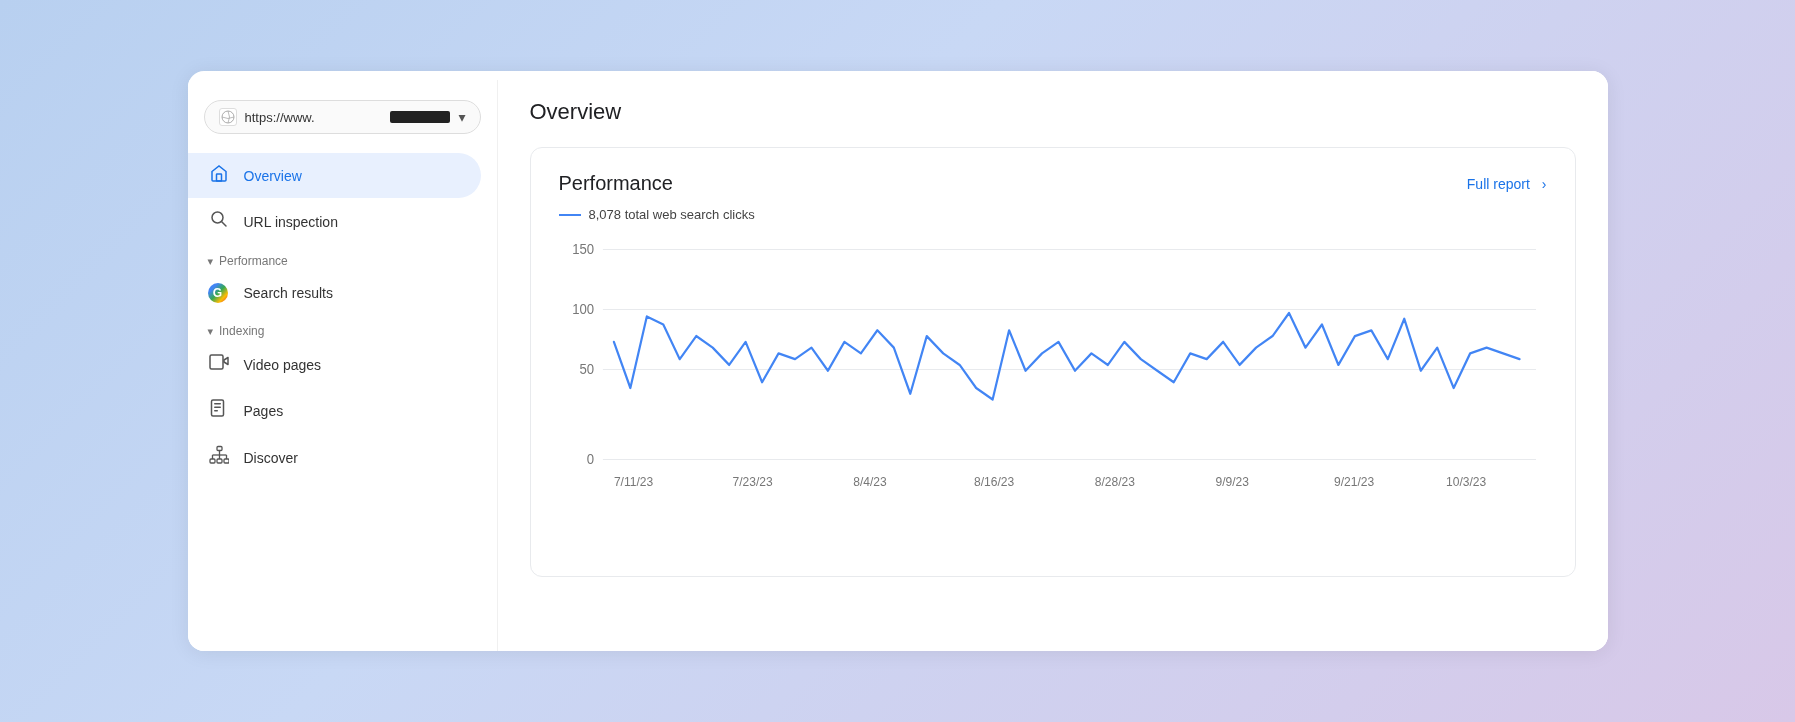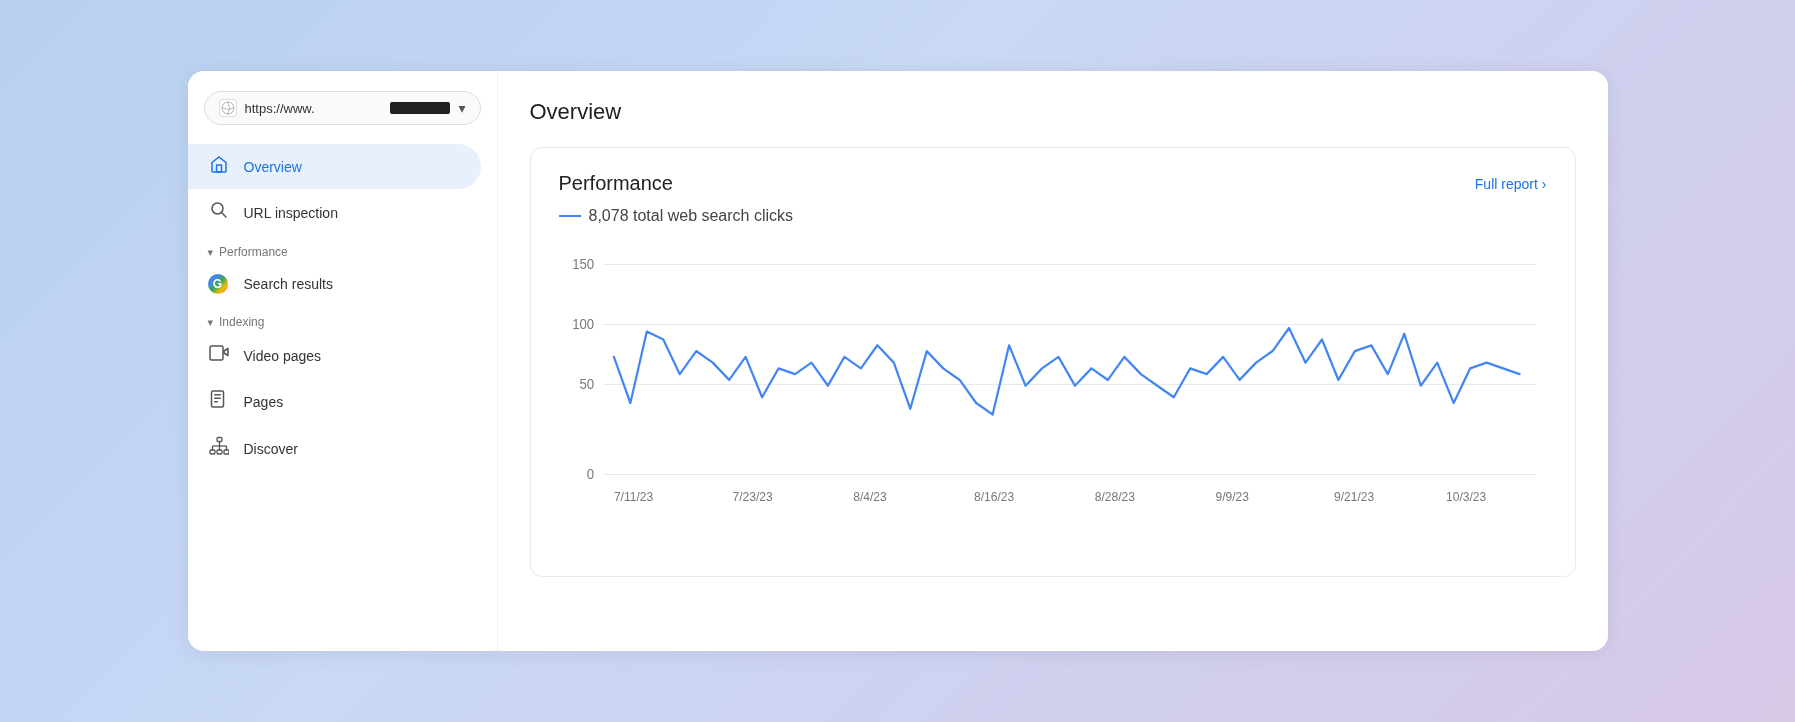--- a/index.html
+++ b/index.html
@@ -25,20 +25,21 @@
     
     .sidebar {
       width: 310px;
       min-width: 310px;
       background: #fff;
       padding: 20px 0 20px 0;
       border-right: 1px solid #f0f0f0;
       display: flex;
       flex-direction: column;
       gap: 0;
+      margin-top: 9px;
     }
     .url-selector {
       display: flex;
       align-items: center;
       margin: 0 16px 18px 16px;
       border: 1px solid #ddd;
       border-radius: 24px;
       padding: 7px 14px;
       background: #fafafa;
       cursor: pointer;
@@ -146,29 +147,29 @@
       font-size: 20px;
       font-weight: 400;
       color: #202124;
     }
     .full-report-link {
       color: #1a73e8;
       font-size: 14px;
       text-decoration: none;
       display: flex;
       align-items: center;
-      gap: 4px;
+      gap: 12px;
       cursor: pointer;
     }
     .perf-legend {
       display: flex;
       align-items: center;
       gap: 8px;
-      margin-bottom: 28px;
-      font-size: 16px;
+      margin-bottom: 16px;
+      font-size: 13px;
       color: #444;
     }
     .legend-line {
       width: 22px;
       height: 2px;
       background: #4285f4;
       display: inline-block;
     }
     
     .chart-container {

